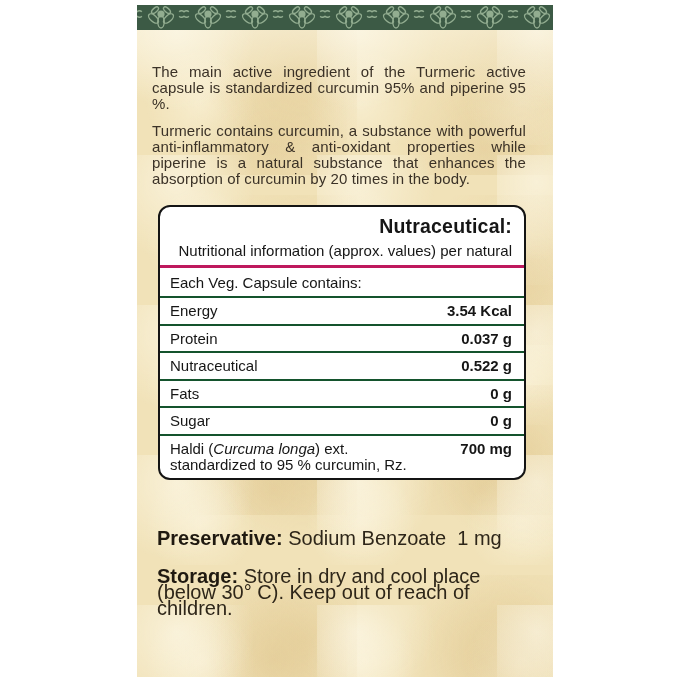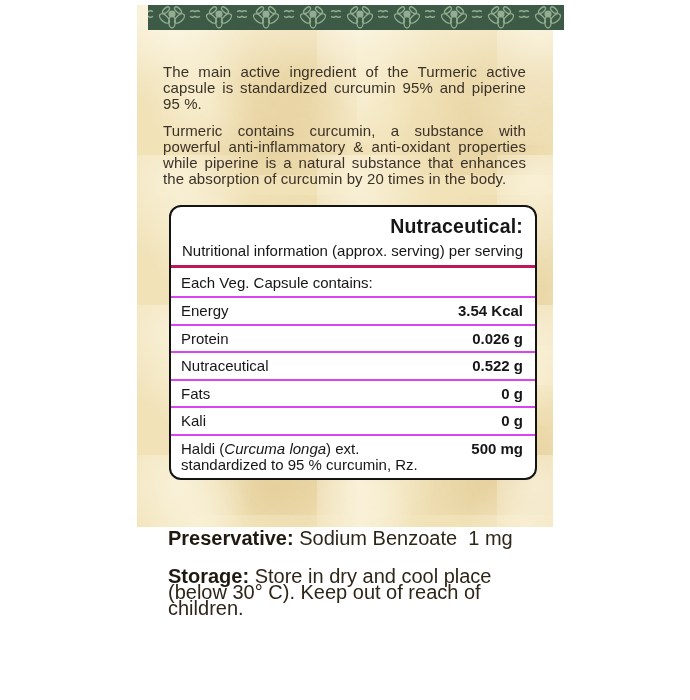--- a/index.html
+++ b/index.html
@@ -1,30 +1,29 @@
 <!DOCTYPE html>
 <html><head>
 <meta charset="utf-8">
 <style>
   html,body{margin:0;padding:0;width:690px;height:700px;background:#ffffff;overflow:hidden;}
   body{font-family:"Liberation Sans", sans-serif;}
   .label{
     position:relative;
-    width:416px;height:522px;
+    width:416px;height:672px;
     margin:5px auto 0;
     box-sizing:border-box;
     background-color:#f1e2b8;
     background-image:
       linear-gradient(180deg, rgba(255,252,242,0.50), rgba(255,252,242,0) 14%),
       radial-gradient(circle at 22% 18%, rgba(255,252,240,0.55) 0%, rgba(255,252,240,0) 42%),
       radial-gradient(circle at 75% 35%, rgba(219,190,128,0.32) 0%, rgba(219,190,128,0) 46%),
       radial-gradient(circle at 40% 70%, rgba(255,250,232,0.45) 0%, rgba(255,250,232,0) 40%),
       radial-gradient(circle at 65% 85%, rgba(214,184,122,0.33) 0%, rgba(214,184,122,0) 45%);
     background-size:100% 100%, 180px 150px, 220px 190px, 160px 140px, 210px 170px;
-    padding-left:11px;
   }
   .band{display:block;width:416px;height:25px;}
   .content{padding:0 27px 0 15px;color:#3b3227;}
   .intro{height:175px;box-sizing:border-box;padding-top:34px;}
   .intro p{
     margin:0 0 11px 0;
     font-size:15px;line-height:16px;letter-spacing:0.1px;
     text-align:justify;
   }
   .nutri-table{
@@ -34,21 +33,21 @@
     overflow:hidden;color:#161616;
   }
   .nt-header{padding:8px 12px 6px 10px;text-align:right;}
   .nt-title{margin:0;font-size:19.5px;font-weight:bold;letter-spacing:0.2px;}
   .nt-subtitle{margin:4px 0 0 0;font-size:15px;}
   .nt-section{
     border-top:3px solid #be185d;
     padding:6px 12px 5px 10px;font-size:15px;
   }
   .nt-row{
-    border-top:2px solid #d946ef;
+    border-top:2px solid #14532d;
     display:flex;justify-content:space-between;align-items:flex-start;
     padding:5px 12px 5px 10px;font-size:15px;line-height:15.5px;
   }
   .nt-row .nt-label{text-align:left;}
   .nt-row .nt-value{text-align:right;white-space:nowrap;padding-left:8px;font-weight:bold;}
   .nt-line2{margin-top:1px;}
   .footer-line{margin:0 0 0 5px;font-size:20px;line-height:16px;color:#2e2619;}
   .footer-line .lbl{font-weight:bold;color:#1f1910;}
   .prewrap{white-space:pre-wrap;}
   .f-preservative{padding-top:50px;}
@@ -83,50 +82,50 @@
   <div class="content">
 
     <div class="intro">
       <p>The main active ingredient of the Turmeric active capsule is standardized curcumin 95% and piperine 95 %.</p>
       <p>Turmeric contains curcumin, a substance with powerful anti-inflammatory &amp; anti-oxidant properties while piperine is a natural substance that enhances the absorption of curcumin by 20 times in the body.</p>
     </div>
 
     <div class="nutri-table">
       <div class="nt-header">
         <h2 class="nt-title">Nutraceutical:</h2>
-        <p class="nt-subtitle">Nutritional information (approx. serving) per serving</p>
+        <p class="nt-subtitle">Nutritional information (approx. values) per natural</p>
       </div>
       <div class="nt-section">Each Veg. Capsule contains:</div>
 
       <div class="nt-row">
         <div class="nt-label">Energy</div>
         <div class="nt-value">3.54 Kcal</div>
       </div>
       <div class="nt-row">
         <div class="nt-label">Protein</div>
-        <div class="nt-value">0.026 g</div>
+        <div class="nt-value">0.037 g</div>
       </div>
       <div class="nt-row">
         <div class="nt-label">Nutraceutical</div>
         <div class="nt-value">0.522 g</div>
       </div>
       <div class="nt-row">
         <div class="nt-label">Fats</div>
         <div class="nt-value">0 g</div>
       </div>
       <div class="nt-row">
-        <div class="nt-label">Kali</div>
+        <div class="nt-label">Sugar</div>
         <div class="nt-value">0 g</div>
       </div>
       <div class="nt-row">
         <div class="nt-label">
           <span>Haldi (</span><i>Curcuma longa</i><span>) ext.</span>
           <div class="nt-line2">standardized to 95 % curcumin, Rz.</div>
         </div>
-        <div class="nt-value">500 mg</div>
+        <div class="nt-value">700 mg</div>
       </div>
     </div>
 
     <p class="footer-line f-preservative">
       <span class="lbl">Preservative:</span>
       <span class="prewrap">Sodium Benzoate  1 mg</span>
     </p>
 
 
     <p class="footer-line f-storage">

